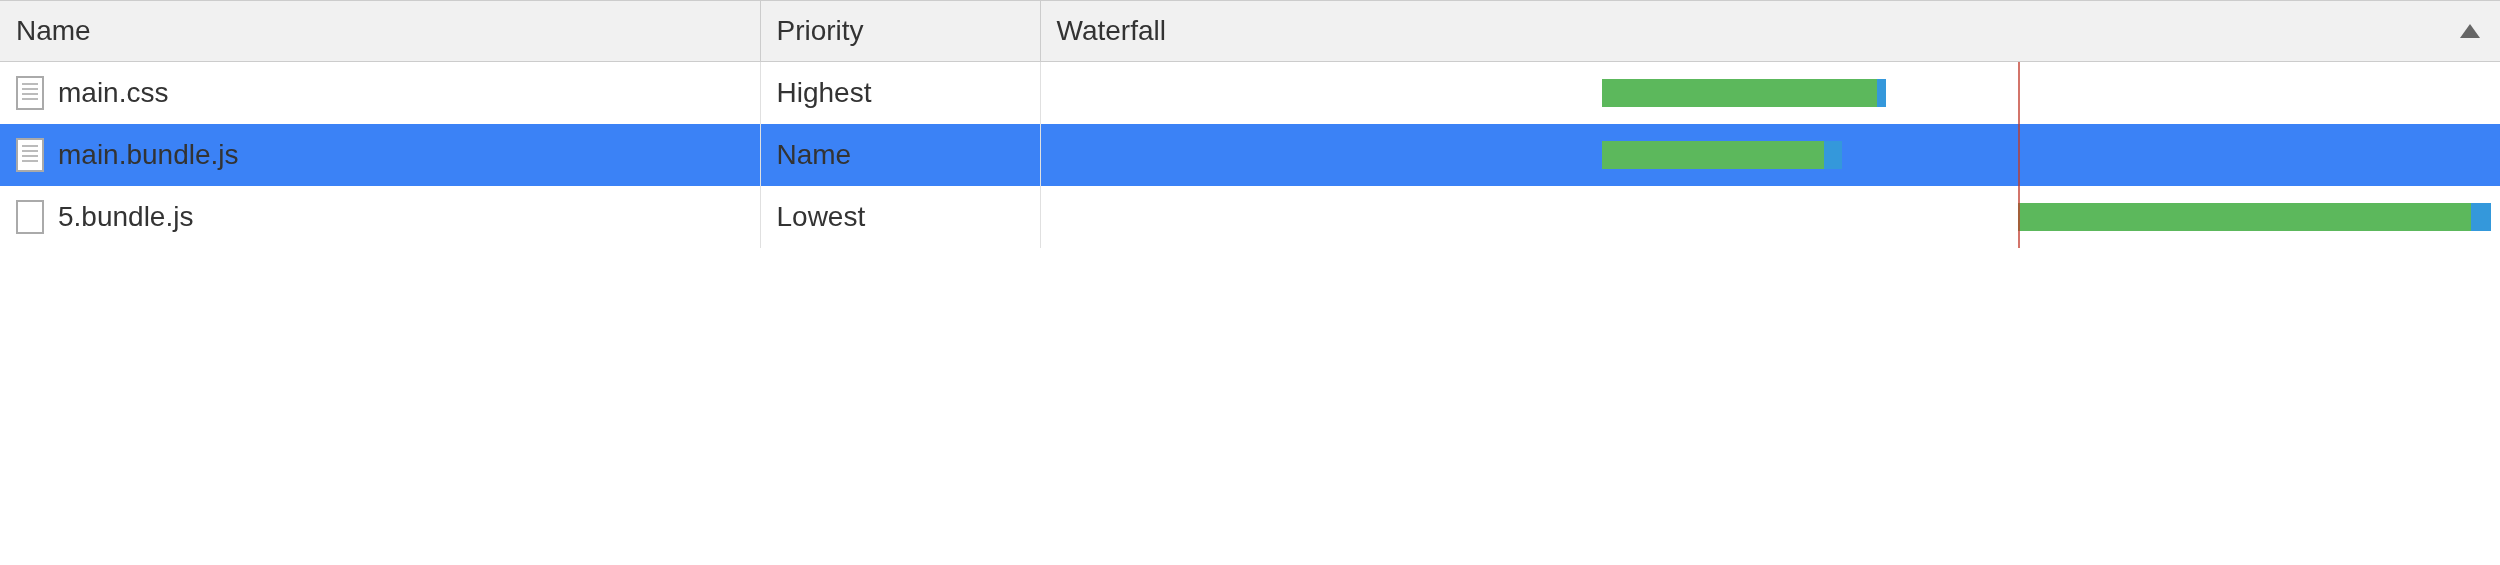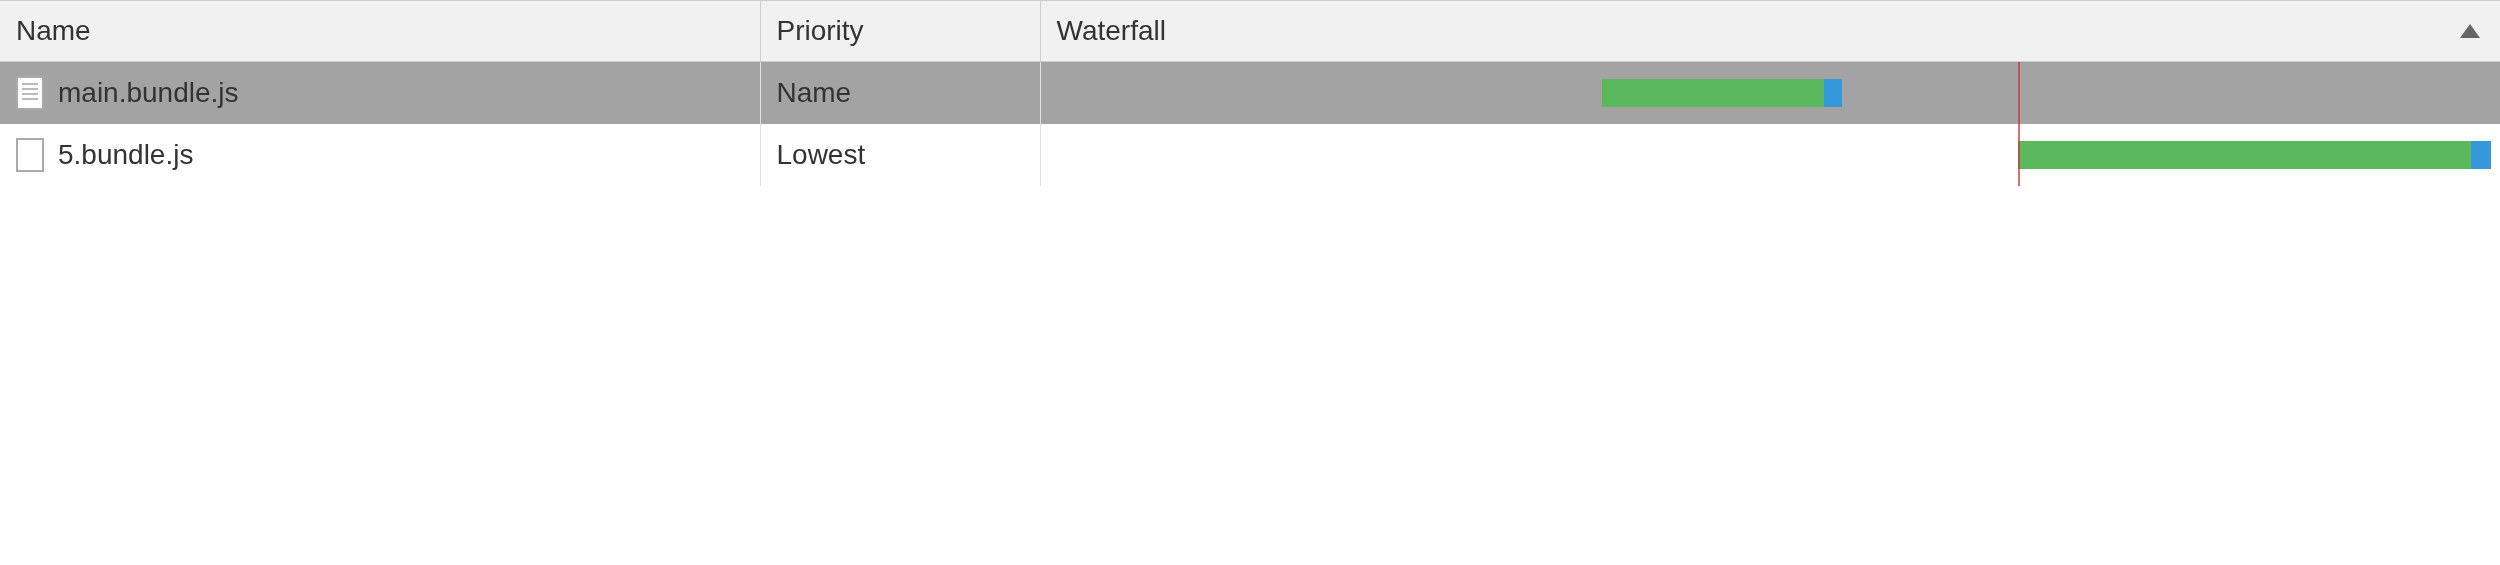--- a/index.html
+++ b/index.html
@@ -54,21 +54,21 @@
       height: 62px;
       vertical-align: middle;
     }
     .data-row td:last-child {
       border-right: none;
     }
     .data-row.selected {
       background: #dcebfc;
     }
     .data-row.stripe {
-      background: #a3a3a3;
+      background: #3b82f6;
     }
     .name-cell {
       display: flex;
       align-items: center;
       gap: 14px;
     }
     .file-icon {
       width: 28px;
       height: 34px;
       border: 2px solid #aaa;
@@ -137,20 +137,38 @@
       <th class="header-cell col-priority">
         <span>Priority</span>
       </th>
       <th class="header-cell col-waterfall">
         <span>Waterfall</span>
         <span class="sort-indicator"></span>
       </th>
     </tr>
   </thead>
   <tbody id="tbody">
+        <tr class="data-row">
+          <td>
+            <div class="name-cell">
+              <span class="file-icon doc"></span>
+              <span>main.css</span>
+            </div>
+          </td>
+          <td><span>Highest</span></td>
+          <td class="waterfall-cell">
+            <div class="waterfall-area">
+              <div class="wf-bar" style="left: 38.5%; width: 19.4%;">
+                <div class="wf-green" style="width: 96.9072%;"></div>
+                <div class="wf-blue" style="width: 3.09278%;"></div>
+              </div>
+              <div class="marker-line" style="left: 67%;"></div>
+            </div>
+          </td>
+        </tr>
         <tr class="data-row stripe">
           <td>
             <div class="name-cell">
               <span class="file-icon doc"></span>
               <span>main.bundle.js</span>
             </div>
           </td>
           <td><span>Name</span></td>
           <td class="waterfall-cell">
             <div class="waterfall-area">

